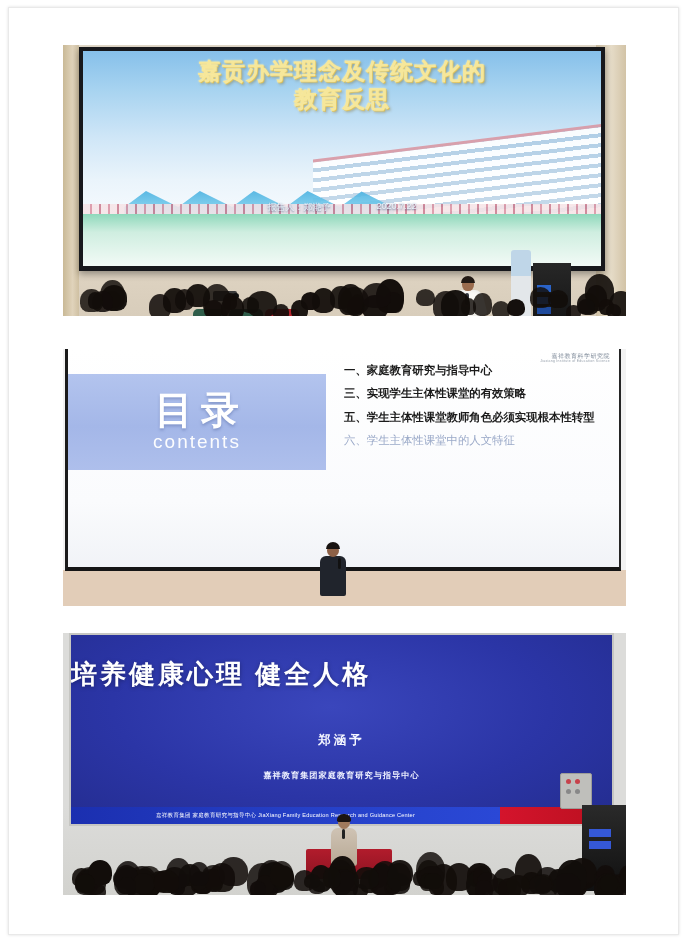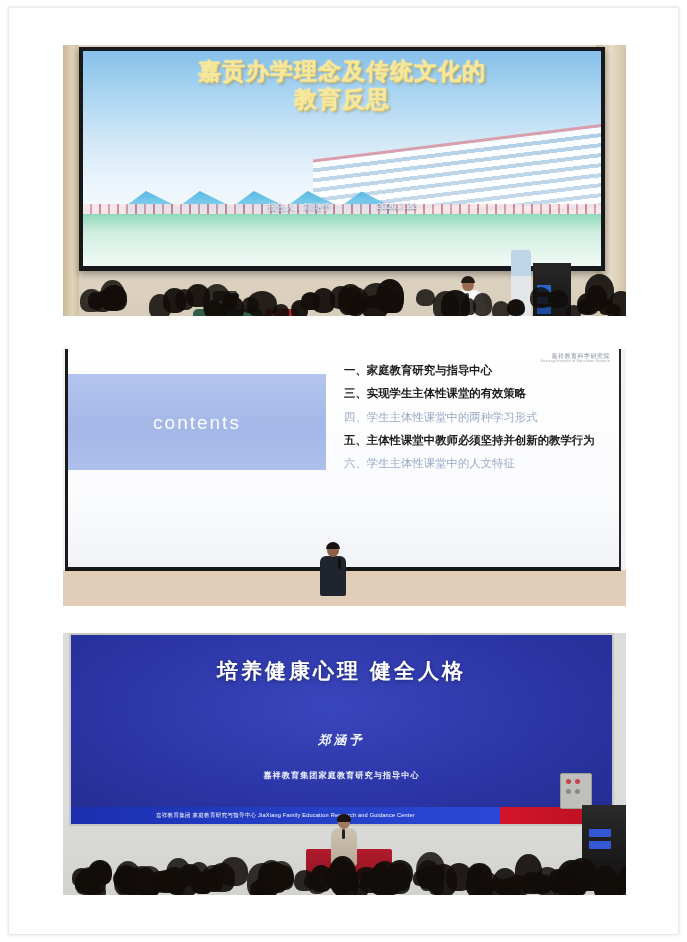--- a/index.html
+++ b/index.html
@@ -272,33 +272,33 @@
     padding: 2px;
     box-sizing: border-box;
   }
   #p3-slide {
     position: relative; width: 100%; height: 100%;
     background: radial-gradient(ellipse at 48% 38%, #3a46bc 0%, #2b35a6 55%, #232c8e 100%);
     overflow: hidden;
   }
   #p3-title {
     position: absolute; left: 0; right: 0; top: 22px;
-    text-align: center; color: #ffffff;
-    font-size: 21px; font-weight: 600; letter-spacing: 3px;
+    text-align: left; color: #ffffff;
+    font-size: 26px; font-weight: 600; letter-spacing: 3px;
     text-shadow: 0 1px 4px rgba(0,0,0,0.35);
   }
   #p3-role {
     position: absolute; left: 0; right: 0; top: 78px;
     text-align: center; color: #f4f6ff;
     font-size: 12.5px; font-weight: 700; letter-spacing: 3px;
   }
   #p3-name {
     position: absolute; left: 0; right: 0; top: 97px;
     text-align: center; color: #f4f6ff;
-    font-size: 12.5px; font-weight: 700; letter-spacing: 3px; font-style: italic;
+    font-size: 12.5px; font-weight: 700; letter-spacing: 3px;
   }
   #p3-org {
     position: absolute; left: 0; right: 0; top: 135px;
     text-align: center; color: #eef1ff;
     font-size: 8.2px; font-weight: 700; letter-spacing: 1px;
   }
   #p3-banner {
     position: absolute; left: 0; right: 0; bottom: 0; height: 17px;
     display: flex; align-items: stretch;
   }
@@ -454,29 +454,29 @@
     <div id="p2-screen-frame">
       <div id="p2-slide">
 
         <div id="p2-logo">
           <div class="logo-cn">嘉祥教育科学研究院</div>
           <div class="logo-en">Jiaxiang Institute of Education Science</div>
         </div>
 
         <div id="p2-band">
           <div id="p2-band-inner">
+            <div id="p2-band-cn">目录</div>
             <div id="p2-band-en">contents</div>
           </div>
         </div>
 
         <div id="p2-toc">
             <div class="toc-item strong"><span>一、</span><span>家庭教育研究与指导中心</span></div>
             <div class="toc-item strong"><span>三、</span><span>实现学生主体性课堂的有效策略</span></div>
-            <div class="toc-item faint"><span>四、</span><span>学生主体性课堂中的两种学习形式</span></div>
-            <div class="toc-item strong"><span>五、</span><span>主体性课堂中教师必须坚持并创新的教学行为</span></div>
+            <div class="toc-item strong"><span>五、</span><span>学生主体性课堂教师角色必须实现根本性转型</span></div>
             <div class="toc-item faint"><span>六、</span><span>学生主体性课堂中的人文特征</span></div>
           </div>
       </div>
     </div>
 
     <div id="p2-speaker">
       <div class="body"></div>
       <div class="head"></div>
       <div class="hair"></div>
       <div class="mic"></div>

